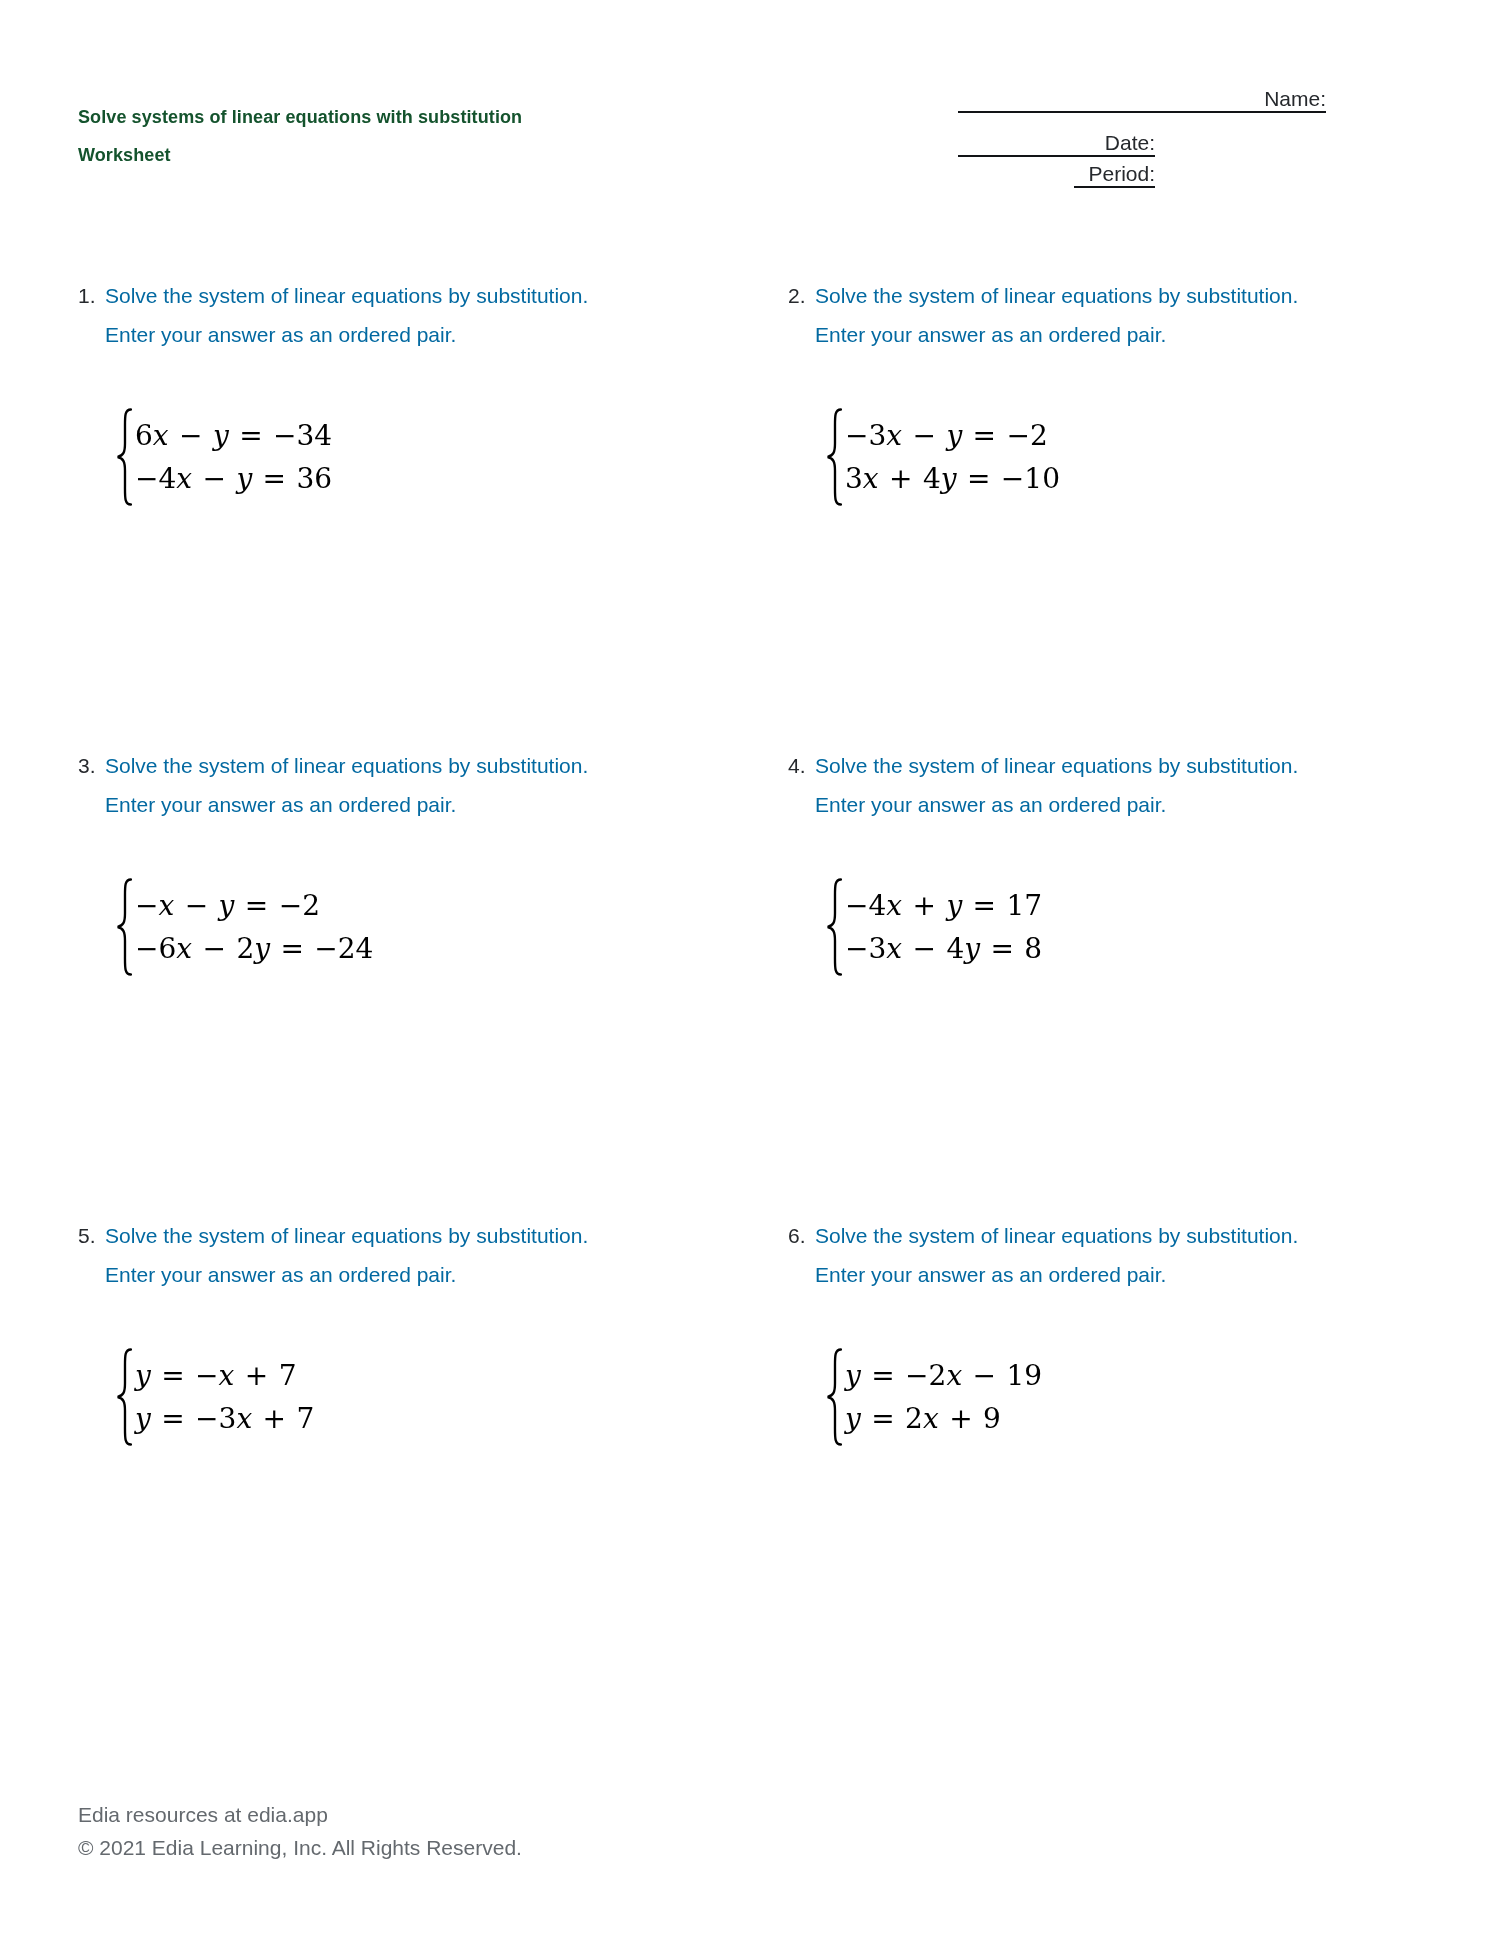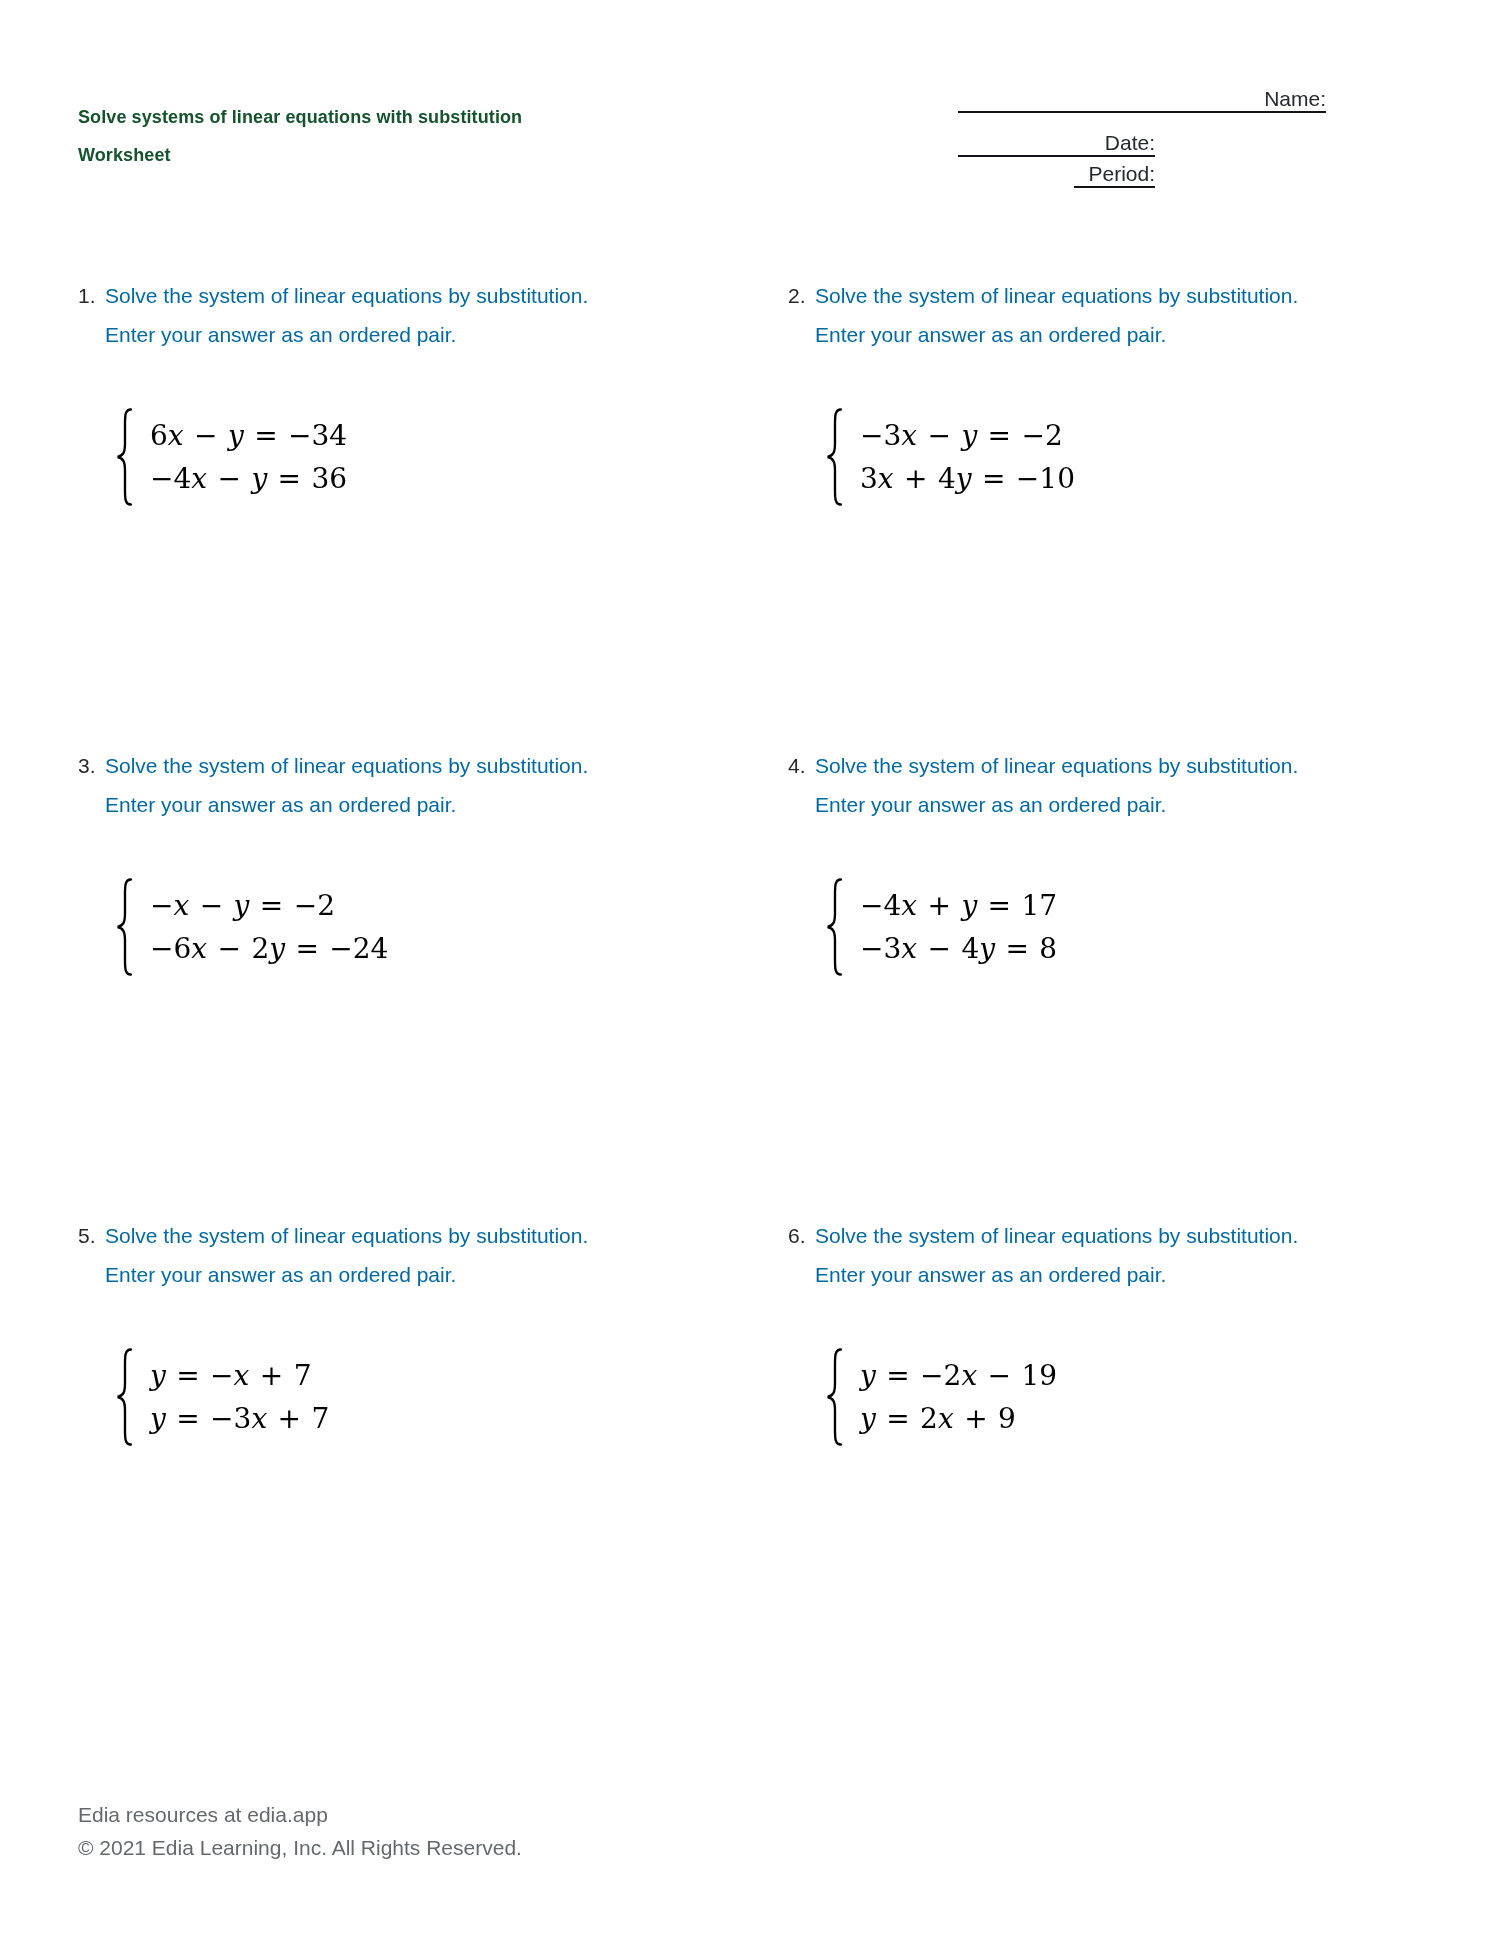--- a/index.html
+++ b/index.html
@@ -66,21 +66,21 @@
     color: #0369a1;
   }
   .system {
     position: absolute;
     left: 37px;
     top: 132px;
     display: flex;
     align-items: center;
   }
   .brace { width: 19px; height: 98px; flex: 0 0 auto; }
-  .eqs { margin-left: 16px; }
+  .eqs { margin-left: 1px; }
   .eq {
     font-family: "DejaVu Serif", serif;
     font-size: 28px;
     line-height: 43.5px;
     color: #000000;
     white-space: nowrap;
   }
   .mvar { font-style: italic; }
   .mop  { padding: 0 1.5px; }
 

